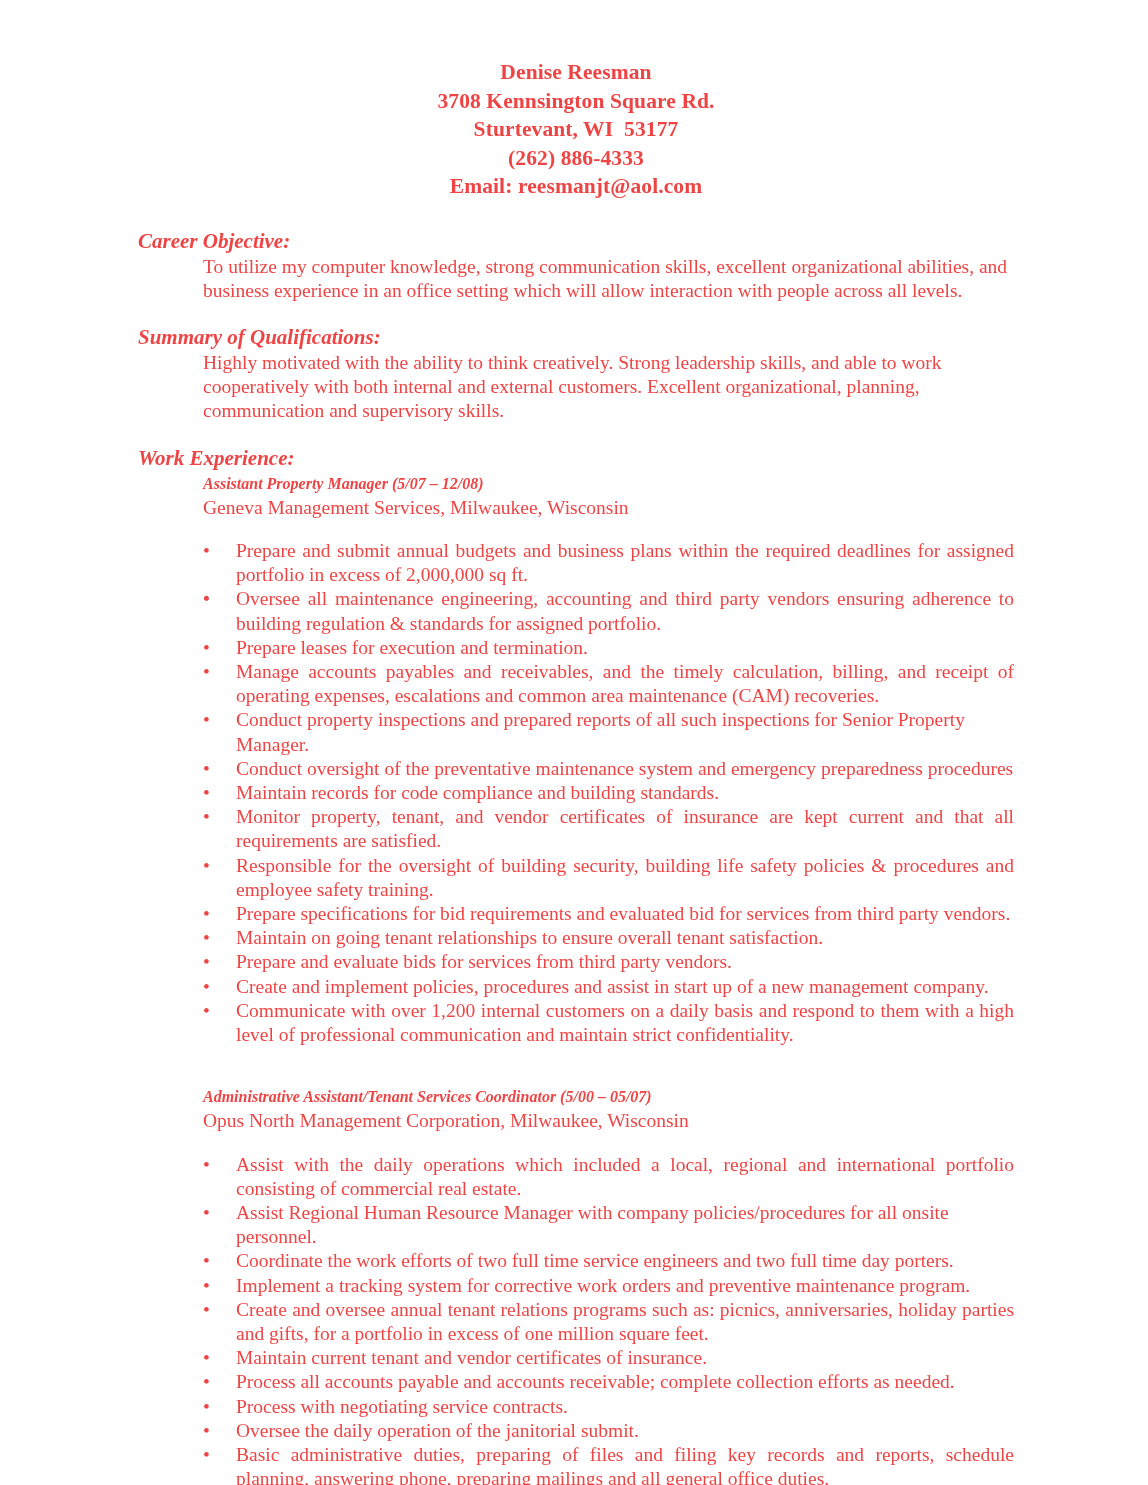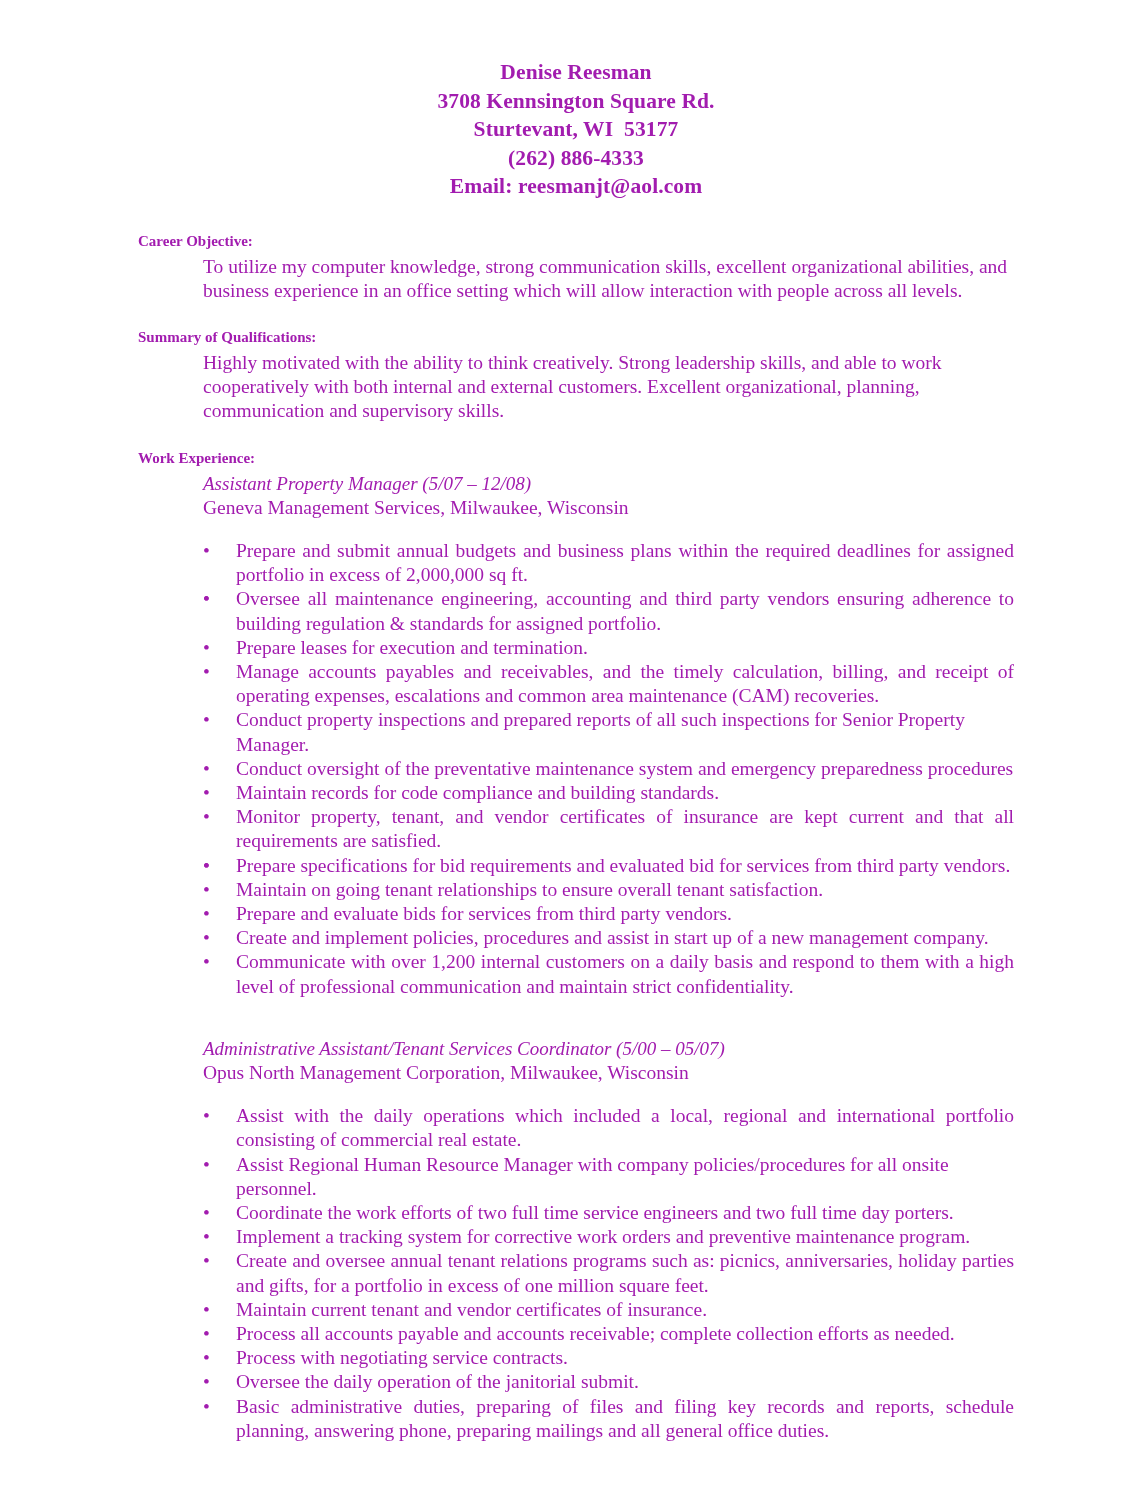--- a/index.html
+++ b/index.html
@@ -8,21 +8,21 @@
     background: #ffffff;
   }
   .page {
     position: relative;
     width: 1148px;
     height: 1485px;
     margin: 0 auto;
     background: #ffffff;
     box-sizing: border-box;
     font-family: "Liberation Serif", "DejaVu Serif", serif;
-    color: #a21caf;
+    color: #ef4444;
     overflow: hidden;
   }
 
   .content {
     position: absolute;
     left: 138px;
     top: 58px;
     width: 876px;
   }
 
@@ -34,21 +34,22 @@
     line-height: 28.5px;
     letter-spacing: 0.1px;
   }
   .letterhead div {
     white-space: pre;
   }
 
   
   .section-heading {
     font-weight: bold;
-    font-size: 15px;
+    font-style: italic;
+    font-size: 21px;
     line-height: 24px;
     margin-top: 22px;
     margin-bottom: 2px;
   }
   .section-heading.first {
     margin-top: 28px;
   }
 
   
   .body-para {
@@ -57,23 +58,23 @@
     line-height: 24.2px;
     text-align: left;
   }
 
   
   .job-block {
     margin-left: 65px;
     margin-top: 1px;
   }
   .job-title {
-    font-weight: normal;
+    font-weight: bold;
     font-style: italic;
-    font-size: 19px;
+    font-size: 16px;
     line-height: 24.2px;
   }
   .job-company {
     font-size: 19.5px;
     line-height: 24.2px;
     font-family: Liberation Serif, serif;
   }
   .job-block.second {
     margin-top: 38px;
   }
@@ -137,21 +138,21 @@
     <ul class="bullets">
         <li><span class="dot">•</span><span>Prepare and submit annual budgets and business plans within the required deadlines for assigned portfolio in excess of 2,000,000 sq ft.</span></li>
         <li class="nojustify"><span class="dot">•</span></li>
         <li><span class="dot">•</span><span>Oversee all maintenance engineering, accounting and third party vendors ensuring adherence to building regulation &amp; standards for assigned portfolio.</span></li>
         <li class="nojustify"><span class="dot">•</span><span>Prepare leases for execution and termination.</span></li>
         <li><span class="dot">•</span><span>Manage accounts payables and receivables, and the timely calculation, billing, and receipt of operating expenses, escalations and common area maintenance (CAM) recoveries.</span></li>
         <li class="nojustify"><span class="dot">•</span><span>Conduct property inspections and prepared reports of all such inspections for Senior Property Manager.</span></li>
         <li class="nojustify"><span class="dot">•</span><span>Conduct oversight of the preventative maintenance system and emergency preparedness procedures</span></li>
         <li class="nojustify"><span class="dot">•</span><span>Maintain records for code compliance and building standards.</span></li>
         <li><span class="dot">•</span><span>Monitor property, tenant, and vendor certificates of insurance are kept current and that all requirements are satisfied.</span></li>
-        <li><span class="dot">•</span></li>
+        <li><span class="dot">•</span><span>Responsible for the oversight of building security, building life safety policies &amp; procedures and employee safety training.</span></li>
         <li class="nojustify"><span class="dot">•</span><span>Prepare specifications for bid requirements and evaluated bid for services from third party vendors.</span></li>
         <li class="nojustify"><span class="dot">•</span><span>Maintain on going tenant relationships to ensure overall tenant satisfaction.</span></li>
         <li class="nojustify"><span class="dot">•</span><span>Prepare and evaluate bids for services from third party vendors.</span></li>
         <li class="nojustify"><span class="dot">•</span><span>Create and implement policies, procedures and assist in start up of a new management company.</span></li>
         <li><span class="dot">•</span><span>Communicate with over 1,200 internal customers on a daily basis and respond to them with a high level of professional communication and maintain strict confidentiality.</span></li>
       </ul>
 
     <div class="job-block second">
       <div class="job-title">Administrative Assistant/Tenant Services Coordinator (5/00 – 05/07)</div>
       <div class="job-company">Opus North Management Corporation, Milwaukee, Wisconsin</div>

